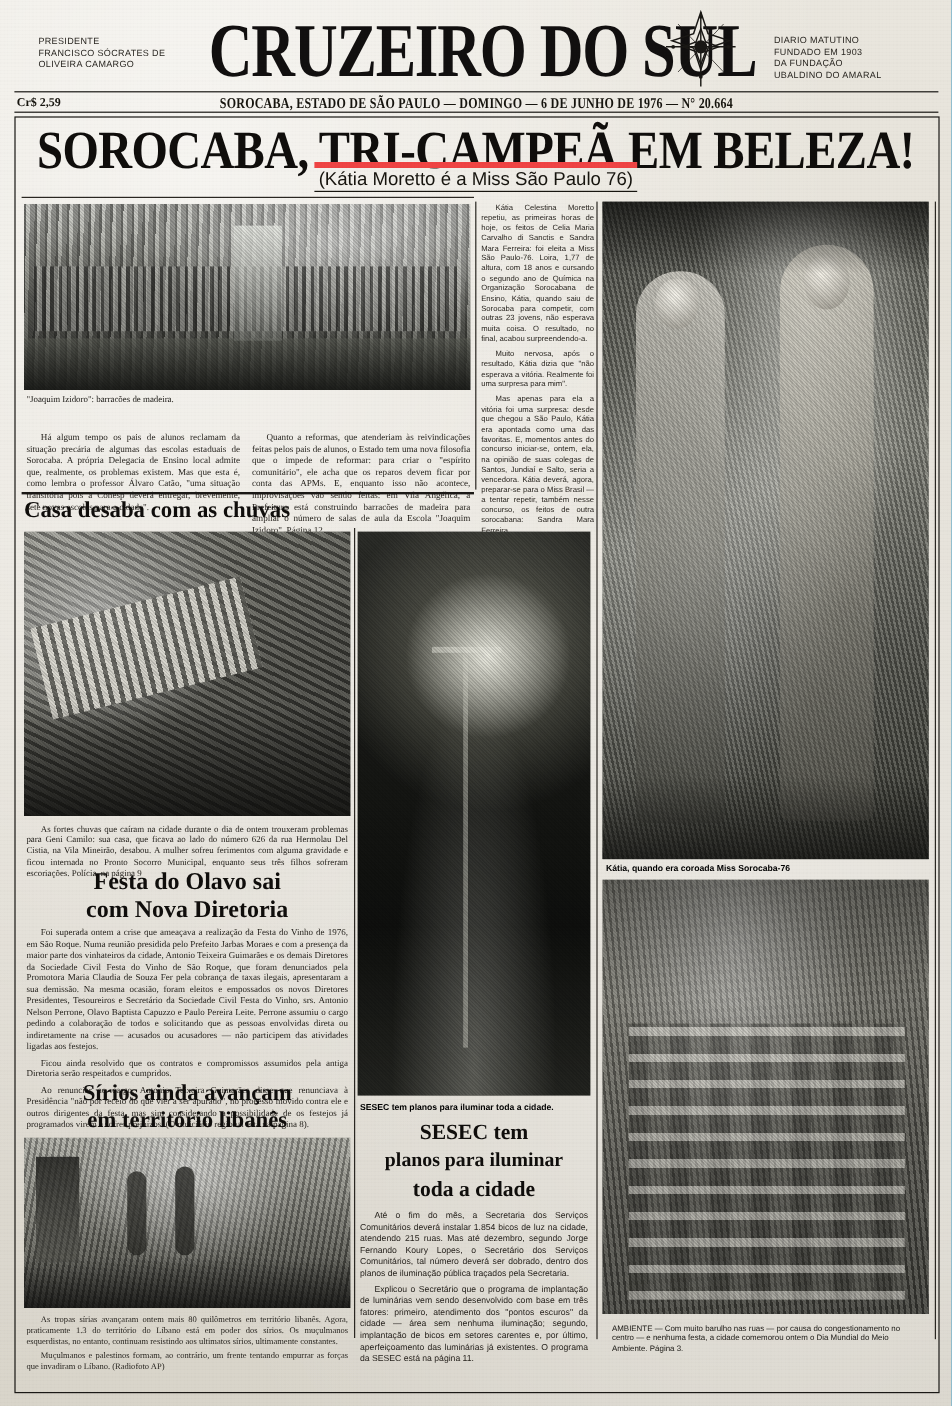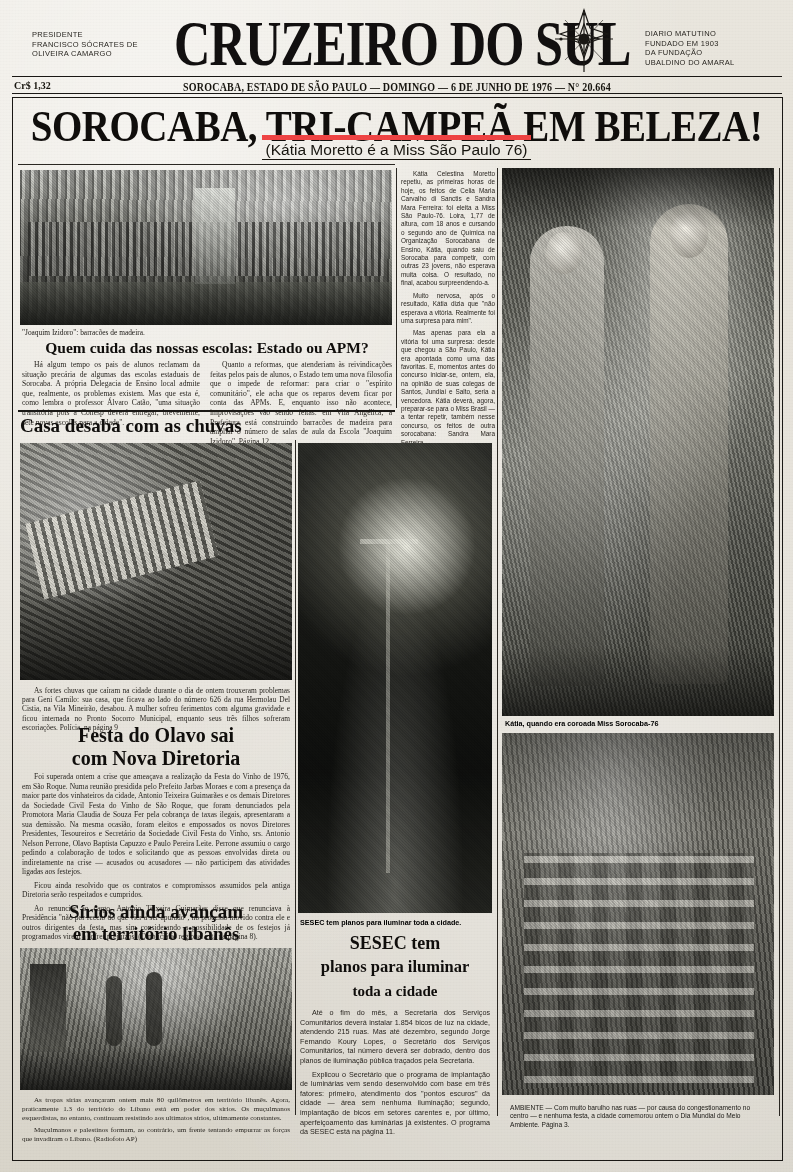--- a/index.html
+++ b/index.html
@@ -96,21 +96,21 @@
 
     <div class="right-info" style="white-space:pre-line;">DIARIO MATUTINO
 FUNDADO EM 1903
 DA FUNDAÇÃO
 UBALDINO DO AMARAL</div>
   </div>
 
   <div class="rule" style="left:12px;top:76px;width:770px;height:1.4px;"></div>
   <div class="rule" style="left:12px;top:93px;width:770px;height:1.4px;"></div>
   <div class="dateline">
-    <span class="price" style="left:2px;top:0;">Cr$ 1,32</span>
+    <span class="price" style="left:2px;top:0;">Cr$ 2,59</span>
     <div class="dateline-c">SOROCABA, ESTADO DE SÃO PAULO — DOMINGO — 6 DE JUNHO DE 1976 — N° 20.664</div>
   </div>
 
   <div class="frame"></div>
 
   <div class="mainhead">SOROCABA, TRI-CAMPEÃ EM BELEZA!</div>
   <div class="subhead"><span>(Kátia Moretto é a Miss São Paulo 76)</span></div>
 
   <div class="hline" style="left:18px;top:164px;width:377px;"></div>
 
@@ -125,21 +125,20 @@
     <div style="position:absolute;left:8px;top:52px;width:356px;height:54px;
       background:repeating-linear-gradient(90deg, rgba(40,40,38,.75) 0 3px, rgba(185,185,180,.55) 3px 7px);opacity:.85;"></div>
     <div style="position:absolute;left:0;top:112px;width:372px;height:43px;
       background:linear-gradient(180deg,rgba(90,92,84,.6),rgba(28,29,26,.95));"></div>
     <div style="position:absolute;left:175px;top:18px;width:40px;height:96px;
       background:linear-gradient(180deg,rgba(230,232,226,.85),rgba(120,122,116,.5));"></div>
     <div class="grain"></div>
   </div>
   <div class="cap" style="left:22px;top:328px;width:360px;">"Joaquim Izidoro": barracões de madeira.</div>
 
-  <div class="hl" style="left:20px;top:338px;width:374px;font-size:15.5px;line-height:19px;text-align:center;">Quem cuida das nossas escolas: Estado ou APM?</div>
 
   <div class="body" style="left:22px;top:360px;width:178px;">
     <p>Há algum tempo os pais de alunos reclamam da situação precária de algumas das escolas estaduais de Sorocaba. A própria Delegacia de Ensino local admite que, realmente, os problemas existem. Mas que esta é, como lembra o professor Álvaro Catão, "uma situação transitória pois a Conesp deverá entregar, brevemente, sete novas escolas para a cidade".</p>
   </div>
   <div class="body" style="left:210px;top:360px;width:182px;">
     <p>Quanto a reformas, que atenderiam às reivindicações feitas pelos pais de alunos, o Estado tem uma nova filosofia que o impede de reformar: para criar o "espírito comunitário", ele acha que os reparos devem ficar por conta das APMs. E, enquanto isso não acontece, improvisações vão sendo feitas: em Vila Angélica, a Prefeitura está construindo barracões de madeira para ampliar o número de salas de aula da Escola "Joaquim Izidoro". Página 12.</p>
   </div>
 
   <div class="vline" style="left:396px;top:168px;height:240px;"></div>
   <div class="bodys" style="left:401px;top:170px;width:94px;font-size:6.4px;line-height:8.4px;">
@@ -235,21 +234,21 @@
       background:linear-gradient(0deg,rgba(22,22,20,.8),rgba(22,22,20,0));"></div>
     <div class="grain"></div>
   </div>
   <div class="body" style="left:22px;top:1096px;width:268px;font-size:7.1px;line-height:8.8px;">
     <p>As tropas sírias avançaram ontem mais 80 quilômetros em território libanês. Agora, praticamente 1.3 do território do Líbano está em poder dos sírios. Os muçulmanos esquerdistas, no entanto, continuam resistindo aos ultimatos sírios, ultimamente constantes.</p>
     <p>Muçulmanos e palestinos formam, ao contrário, um frente tentando empurrar as forças que invadiram o Líbano. (Radiofoto AP)</p>
   </div>
 
   <div class="hl" style="left:298px;top:956px;width:194px;font-size:16.5px;line-height:22px;text-align:center;">planos para  iluminar</div>
   <div class="hl" style="left:298px;top:932px;width:194px;font-size:18px;line-height:22px;text-align:center;">SESEC tem</div>
-  <div class="hl" style="left:298px;top:980px;width:194px;font-size:15px;line-height:22px;text-align:center;">toda a cidade</div>
+  <div class="hl" style="left:298px;top:980px;width:194px;font-size:18px;line-height:22px;text-align:center;">toda a cidade</div>
 
   <div class="bodys" style="left:300px;top:1008px;width:190px;font-size:7.2px;line-height:9.6px;">
     <p>Até o fim do mês, a Secretaria dos Serviços Comunitários deverá instalar 1.854 bicos de luz na cidade, atendendo 215 ruas. Mas até dezembro, segundo Jorge Fernando Koury Lopes, o Secretário dos Serviços Comunitários, tal número deverá ser dobrado, dentro dos planos de iluminação pública traçados pela Secretaria.</p>
     <p>Explicou o Secretário que o programa de implantação de luminárias vem sendo desenvolvido com base em três fatores: primeiro, atendimento dos "pontos escuros" da cidade — área sem nenhuma iluminação; segundo, implantação de bicos em setores carentes e, por último, aperfeiçoamento das luminárias já existentes. O programa da SESEC está na página 11.</p>
   </div>
 
   <div class="photo" style="left:502px;top:733px;width:272px;height:362px;
        background:linear-gradient(170deg,#9b9a92 0%,#77766e 30%,#55544e 60%,#3a3a35 100%);">
     <div style="position:absolute;inset:0;
       background:

